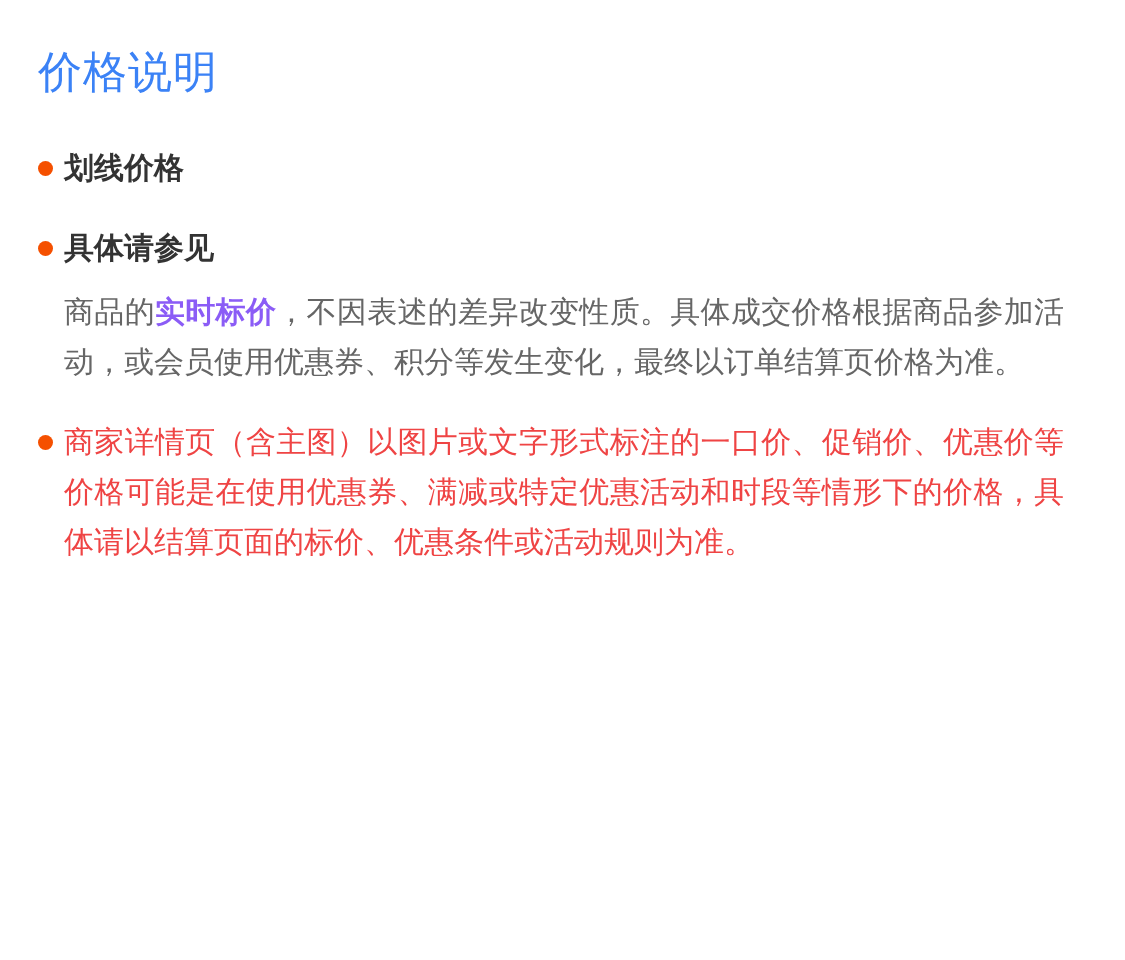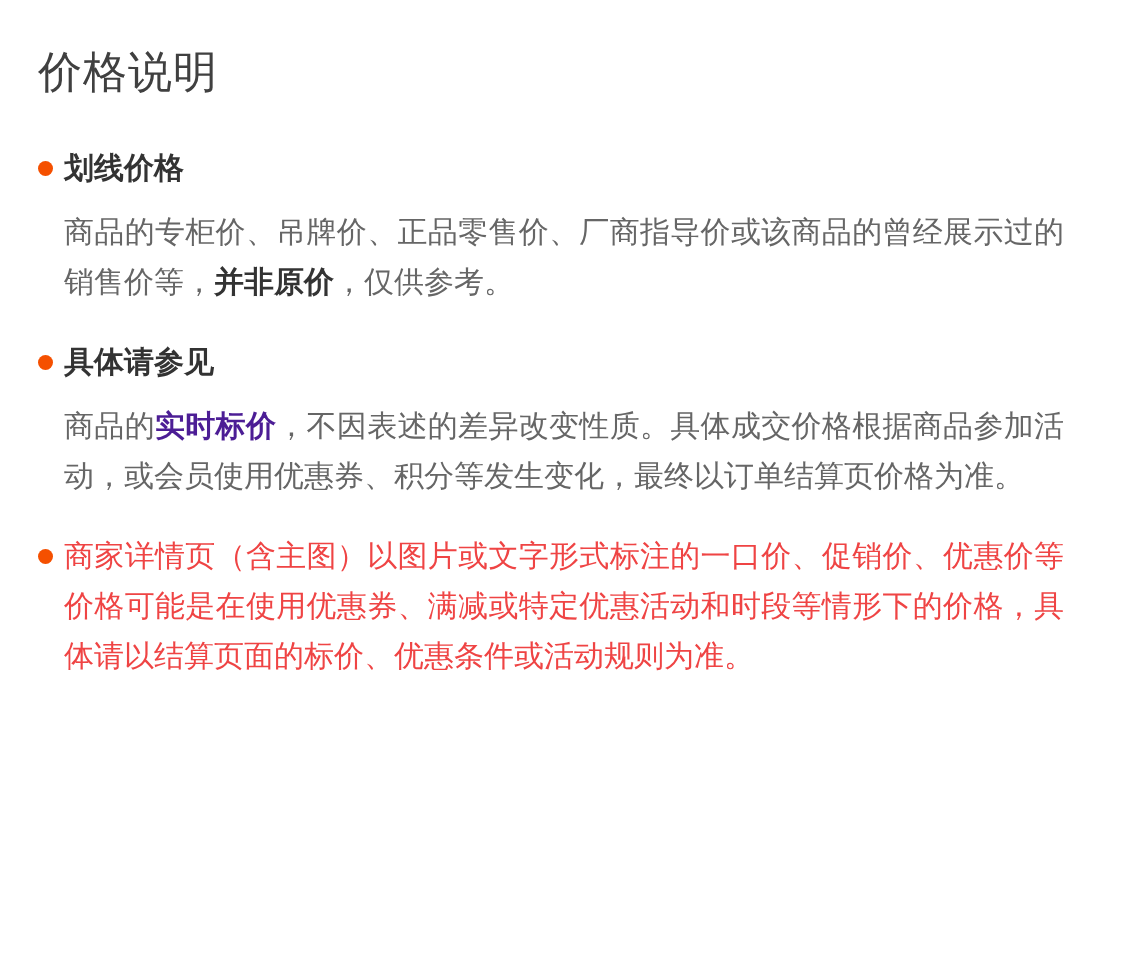--- a/index.html
+++ b/index.html
@@ -62,30 +62,29 @@
   }
   .sec-para b {
     font-weight: bold;
     color: #333333;
   }
 </style>
 </head>
 <body>
 
 <main class="doc">
-  <h1 class="page-title" style="color: #404040;">价格说明</h1>
+  <h1 class="page-title" style="color: #3b82f6;">价格说明</h1>
   <ul class="notes">
       <li>
         <span class="dot" style="background: rgb(245, 80, 0);"></span>
         <div class="sec-heading" style="color: rgb(51, 51, 51);">划线价格</div>
-        <p class="sec-para" style="color: rgb(102, 102, 102);"><span>商品的专柜价、吊牌价、正品零售价、厂商指导价或该商品的曾经展示过的销售价等，</span><b style="color: rgb(51, 51, 51);">并非原价</b><span>，仅供参考。</span></p>
       </li>
       <li>
         <span class="dot" style="background: rgb(245, 80, 0);"></span>
         <div class="sec-heading" style="color: rgb(51, 51, 51);">具体请参见</div>
-        <p class="sec-para" style="color: rgb(102, 102, 102);"><span>商品的</span><b style="color: #4c1d95;">实时标价</b><span>，不因表述的差异改变性质。具体成交价格根据商品参加活动，或会员使用优惠券、积分等发生变化，最终以订单结算页价格为准。</span></p>
+        <p class="sec-para" style="color: rgb(102, 102, 102);"><span>商品的</span><b style="color: #8b5cf6;">实时标价</b><span>，不因表述的差异改变性质。具体成交价格根据商品参加活动，或会员使用优惠券、积分等发生变化，最终以订单结算页价格为准。</span></p>
       </li>
       <li>
         <span class="dot" style="background: rgb(245, 80, 0);"></span>
         <p class="sec-para" style="color: #ef4444;"><span>商家详情页（含主图）以图片或文字形式标注的一口价、促销价、优惠价等价格可能是在使用优惠券、满减或特定优惠活动和时段等情形下的价格，具体请以结算页面的标价、优惠条件或活动规则为准。</span></p>
       </li>
     </ul>
 </main>
 
 </body></html>

